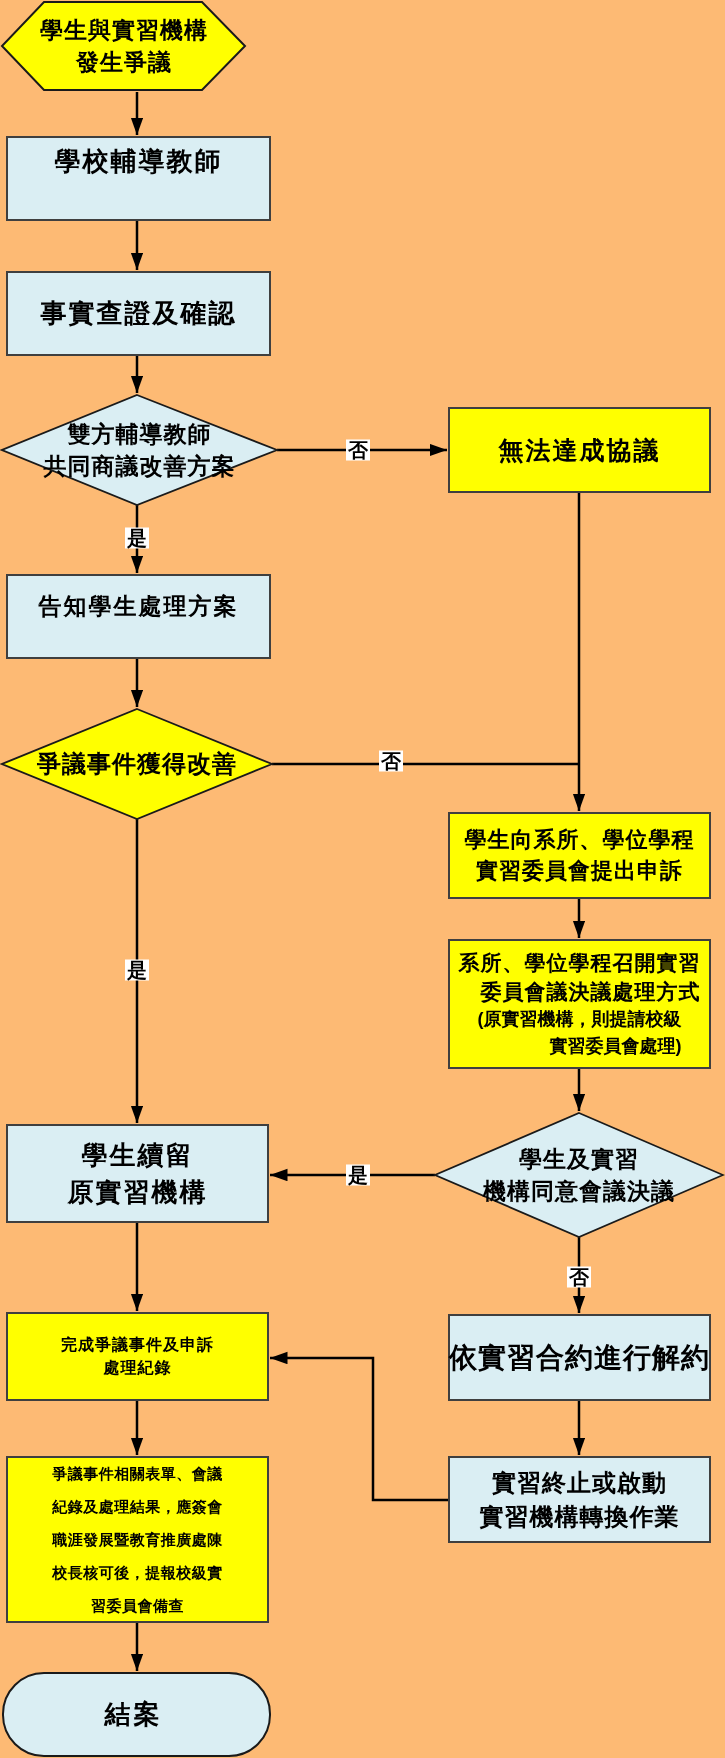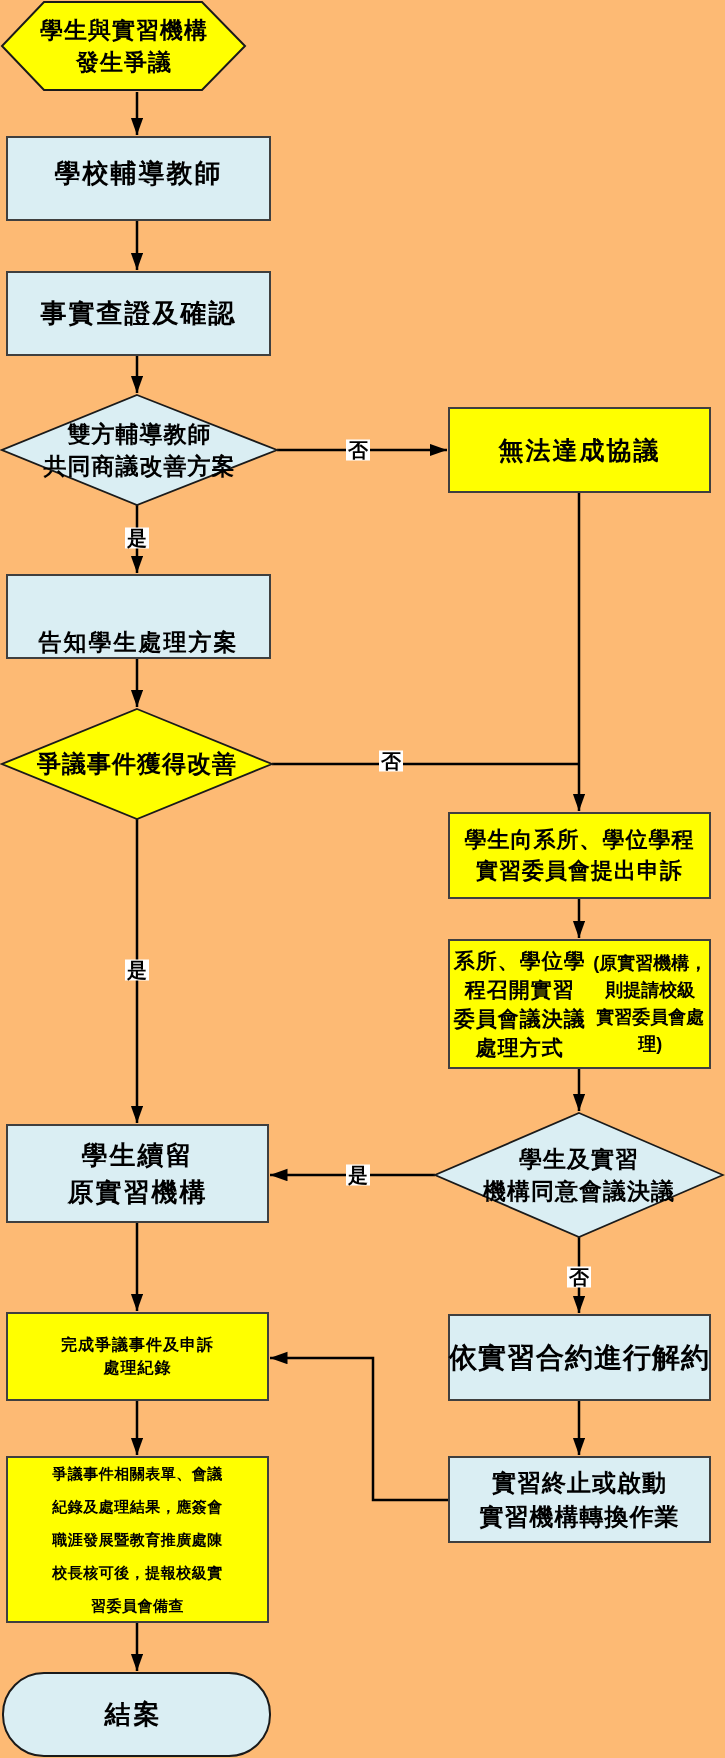--- a/index.html
+++ b/index.html
@@ -13,21 +13,21 @@
   .canvas svg { position:absolute; left:0; top:0; }
   .node-label {
     position:absolute;
     display:flex; align-items:center; justify-content:center;
     text-align:center;
     white-space:pre-line;
     font-weight:bold; color:#000;
     line-height:1.4; letter-spacing:1px;
     pointer-events:none;
   }
-  .committee-wrap { flex-direction:row; }
+  .committee-wrap { flex-direction:column;text-align:right; }
   .committee-wrap .main { font-size:21px; line-height:29px; }
   .committee-wrap .note { font-size:18px; line-height:27px; letter-spacing:0; }
   .report-label { line-height:33px; letter-spacing:0.5px; }
   .edge-label {
     position:absolute;
     transform:translate(-50%,-50%);
     background:#ffffff;
     font-weight:bold; color:#000;
     font-size:20px; line-height:1.05;
     padding:0 2px;
@@ -96,30 +96,30 @@
     <rect x="449" y="1457" width="261" height="85" stroke="#3F3F3F" stroke-width="2" fill="#DAEEF3"></rect>
 
     <rect x="7" y="1457" width="261" height="165" stroke="#3F3F3F" stroke-width="2" fill="#FFFF00"></rect>
 
     <rect x="3" y="1673" width="267" height="83" rx="41" ry="41" stroke="#1A1A1A" stroke-width="2" fill="#DAEEF3"></rect>
   </svg>
 
   <div class="node-label" style="left:2px;top:2px;width:244px;height:88px;font-size:23px">學生與實習機構
 發生爭議</div>
 
-  <div class="node-label" style="left:7px;top:132px;width:263px;height:83px;font-size:26px;letter-spacing:2px">學校輔導教師</div>
+  <div class="node-label" style="left:7px;top:120px;width:263px;height:83px;font-size:26px;letter-spacing:2px">學校輔導教師</div>
 
   <div class="node-label" style="left:7px;top:272px;width:263px;height:83px;font-size:26px;letter-spacing:2px">事實查證及確認</div>
 
   <div class="node-label" style="left:2px;top:395px;width:275px;height:110px;font-size:23px">雙方輔導教師
 共同商議改善方案</div>
 
   <div class="node-label" style="left:449px;top:408px;width:261px;height:84px;font-size:25px;letter-spacing:2px">無法達成協議</div>
 
-  <div class="node-label" style="left:7px;top:601px;width:263px;height:83px;font-size:23px;letter-spacing:2px">告知學生處理方案</div>
+  <div class="node-label" style="left:7px;top:565px;width:263px;height:83px;font-size:23px;letter-spacing:2px">告知學生處理方案</div>
 
   <div class="node-label" style="left:2px;top:709px;width:270px;height:110px;font-size:24px">爭議事件獲得改善</div>
 
   <div class="node-label" style="left:449px;top:813px;width:261px;height:85px;font-size:22px">學生向系所、學位學程
 實習委員會提出申訴</div>
 
   <div class="node-label committee-wrap" style="left:449px;top:940px;width:261px;height:128px">
     <div class="main">系所、學位學程召開實習
 委員會議決議處理方式</div>
     <div class="note">(原實習機構，則提請校級

